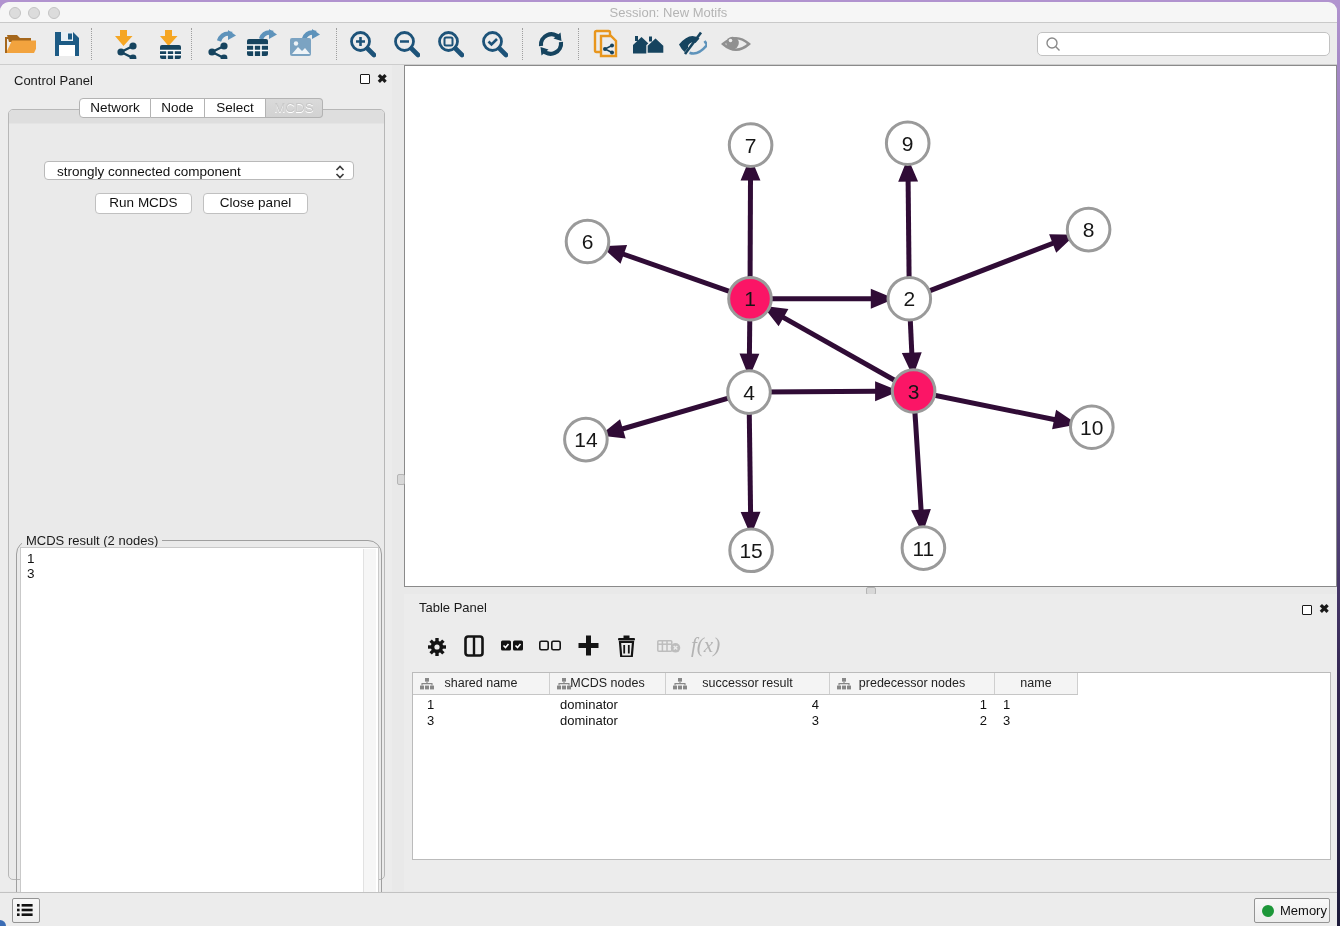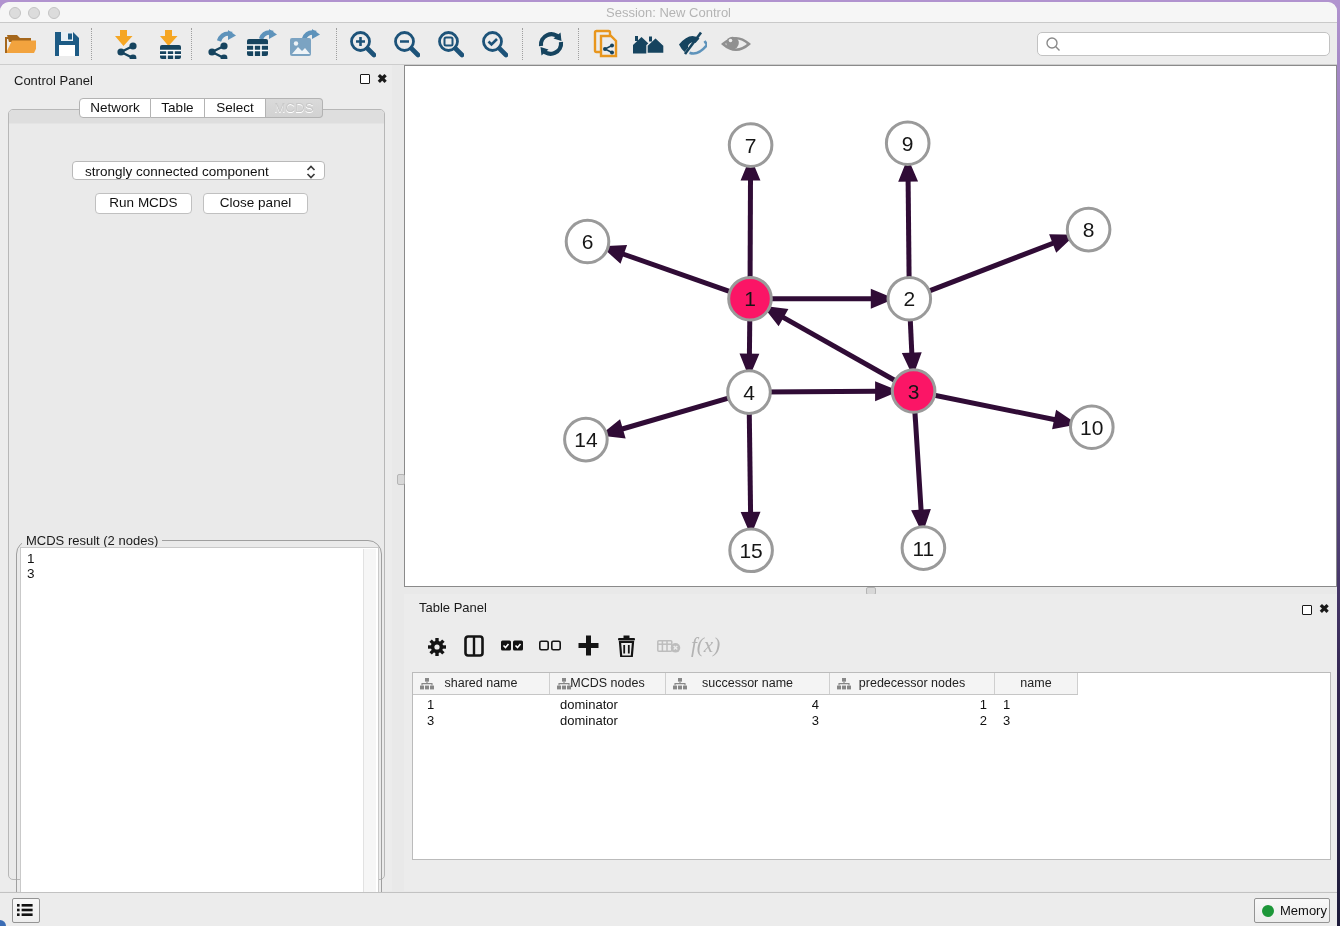--- a/index.html
+++ b/index.html
@@ -33,23 +33,23 @@
   background:#dedede;border-bottom:1px solid #e4e4e4;border-radius:4px 4px 0 0;}
 .tabs{position:absolute;display:flex;font-size:13.5px;color:#111;}
 .tab{border:1px solid #b3b3b3;background:#fff;text-align:center;
   line-height:18px;height:18px;box-sizing:content-box;border-left:none;}
 .tab.first{border-left:1px solid #b3b3b3;border-radius:4px 0 0 4px;}
 .tab.last{border-radius:0 4px 4px 0;}
 .tab.sel{background:linear-gradient(#dadada,#d2d2d2);color:#c8c8c8;
   text-shadow:0 1px 0 #fff;}
 #optlabel{position:absolute;left:0;top:72px;width:100%;text-align:center;
   font-size:13.5px;color:#1a1a1a;}
-#combo{position:absolute;left:44px;top:96px;width:253px;height:19px;background:#fff;
+#combo{position:absolute;left:44px;top:96px;width:310px;height:19px;background:#fff;
   border:1px solid #b9b9b9;border-radius:4px;font-size:13.5px;color:#111;
-  line-height:19px;padding-left:12px;box-sizing:border-box;margin-left:28px;}
+  line-height:19px;padding-left:12px;box-sizing:border-box;}
 .pbtn{position:absolute;top:128px;height:19px;background:#fff;border:1px solid #c0c0c0;
   border-radius:4px;font-size:13.5px;color:#111;text-align:center;line-height:18px;}
 #grp{position:absolute;left:16px;top:436px;width:364px;height:364px;
   border:1px solid #9f9f9f;border-radius:14px;margin-top:39px;}
 #grplabel{position:absolute;left:5px;top:-8px;background:#eaeaea;padding:0 4px;
   font-size:13px;color:#1a1a1a;}
 #grpinner{position:absolute;left:3px;top:6px;width:357px;height:354px;background:#fff;
   border:1px solid #c9c9c9;font-size:13.5px;color:#111;}
 #grpscroll{position:absolute;right:2px;top:1px;width:12px;height:352px;
   background:#f6f6f6;border-left:1px solid #e2e2e2;}
@@ -80,21 +80,21 @@
 .sbtn{position:absolute;border:1px solid #949494;border-radius:2px;
   background:linear-gradient(#f8f8f8,#ededed);}
 </style>
 </head>
 <body>
 <div id="app">
 <div id="titlebar">
   <div class="tl" style="left:9px;"></div>
   <div class="tl" style="left:28px;"></div>
   <div class="tl" style="left:48px;"></div>
-  <div id="wtitle">Session: New Control</div>
+  <div id="wtitle">Session: New Motifs</div>
 </div>
 <div id="toolbar">
   <svg class="ticon" style="left:4px;" width="32" height="30" viewBox="0 0 32 30">
     <path d="M3 6 h10 l3 3 h11 v4 H5 z" fill="#a5671c"></path>
     <path d="M2 24 L8 11.5 h28 l-6 12.5 z" fill="#f2a33e"></path>
     <path d="M2 24 L2 9 h4 v3" fill="none" stroke="#a5671c" stroke-width="2"></path>
   </svg>
   <svg class="ticon" style="left:53px;" width="28" height="30" viewBox="0 0 28 30">
     <path d="M2 3 h18 l6 6 v18 H2 z" fill="#1d5b85"></path>
     <rect x="8" y="3" width="12" height="9" fill="#e9f0f5"></rect>
@@ -223,21 +223,21 @@
 <div id="main">
   <div id="cp">
     <div id="cphead">Control Panel</div>
     <div class="floatbtn" style="left:360px;"></div>
     <div class="closebtn" style="left:377px;">✖</div>
     <div id="cpcard">
           <div class="topband"></div>
         </div>
     <div class="tabs" style="left:79px;top:33px;align-items:flex-end;">
       <div class="tab first" style="width:70px;">Network</div>
-      <div class="tab" style="width:53px;">Table</div>
+      <div class="tab" style="width:53px;">Node</div>
       <div class="tab" style="width:60px;">Select</div>
       <div class="tab sel last" style="width:56px;">MCDS</div>
     </div>
     <div id="combo">strongly connected component
       <svg width="10" height="14" style="position:absolute;right:8px;top:2.5px;">
         <path d="M1.5 5 L5 1.5 L8.5 5" fill="none" stroke="#3c3c3c" stroke-width="1.7"></path>
         <path d="M1.5 9 L5 12.5 L8.5 9" fill="none" stroke="#3c3c3c" stroke-width="1.7"></path>
       </svg>
     </div>
     <div class="pbtn" style="left:95px;width:95px;">Run MCDS</div>
@@ -364,21 +364,21 @@
         <circle cx="18.5" cy="8.8" r="4.8" fill="#bdbdbd"></circle>
         <path d="M16.7 7 l3.6 3.6 M20.3 7 l-3.6 3.6" stroke="#ececec" stroke-width="1.4"></path>
       </svg>
       <div style="position:absolute;left:272px;top:3px;font-family:'Liberation Serif',serif;
         font-style:italic;font-size:21px;color:#b3b3b3;">f(x)</div>
     </div>
     <div id="tbl" style="top:78px;">
       <div id="thead" style="width:665px;">
         <div class="th" style="left:0;width:137px;">shared name</div>
         <div class="th" style="left:137px;width:116px;">MCDS nodes</div>
-        <div class="th" style="left:253px;width:164px;">successor name</div>
+        <div class="th" style="left:253px;width:164px;">successor result</div>
         <div class="th" style="left:417px;width:165px;">predecessor nodes</div>
         <div class="th" style="left:582px;width:83px;">name</div>
         <svg class="hicon" style="left:7px;" width="14" height="12" viewBox="0 0 14 12">
               <g fill="#878787">
                 <rect x="5" y="0" width="4" height="3.6"></rect>
                 <rect x="0" y="7.6" width="4" height="3.8"></rect>
                 <rect x="5" y="7.6" width="4" height="3.8"></rect>
                 <rect x="10" y="7.6" width="4" height="3.8"></rect>
               </g>
               <path d="M7 3.6 v2 M2 7.6 v-2 h10 v2" stroke="#878787" stroke-width="1.1" fill="none"></path>

